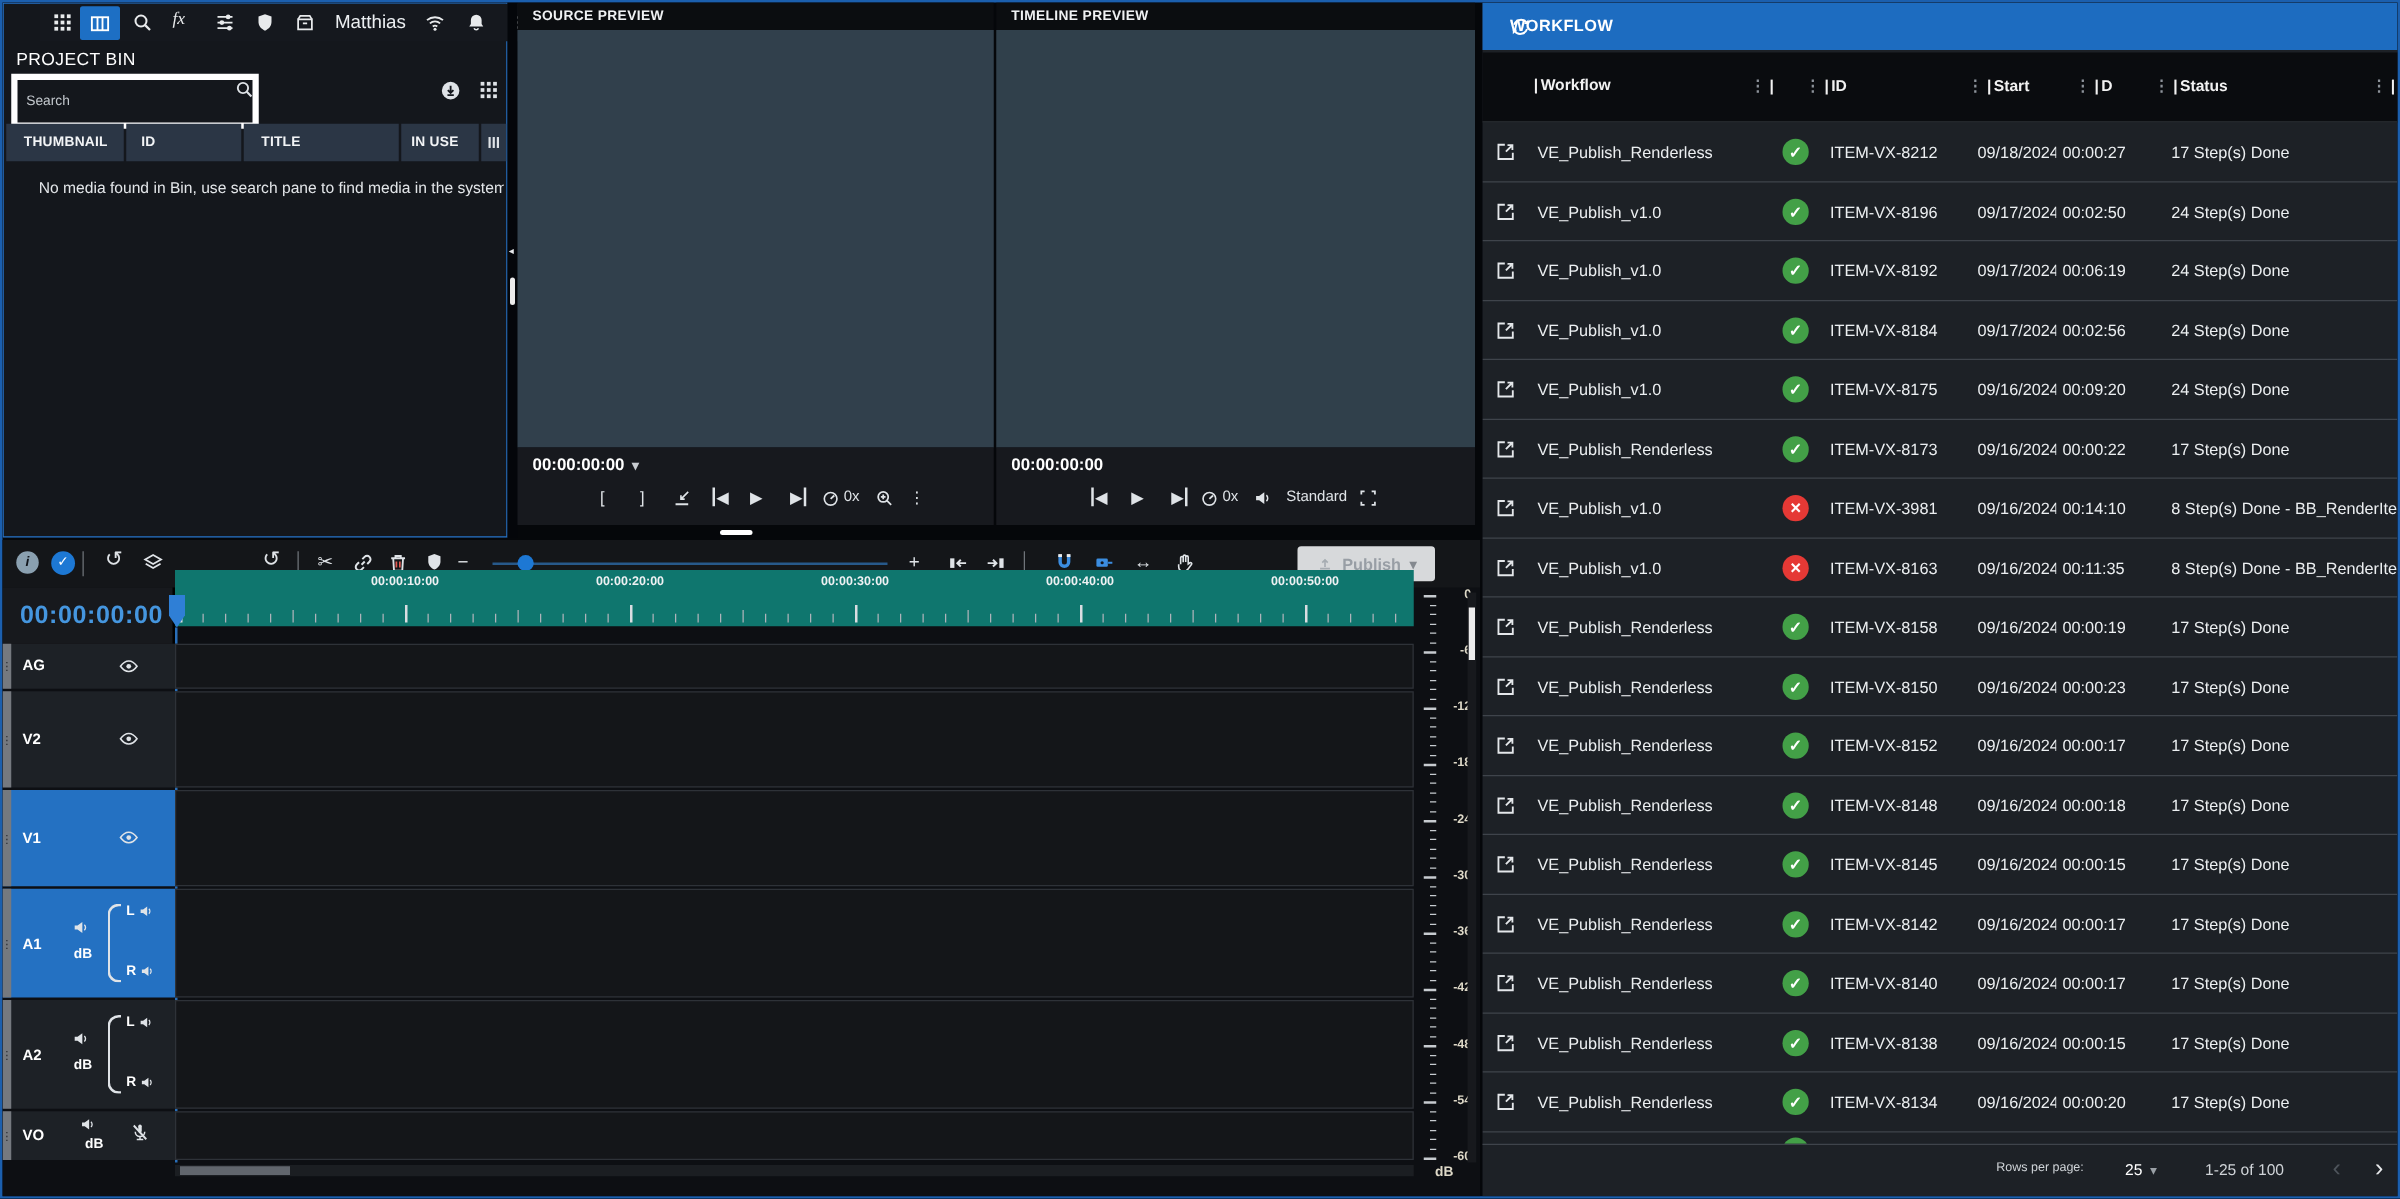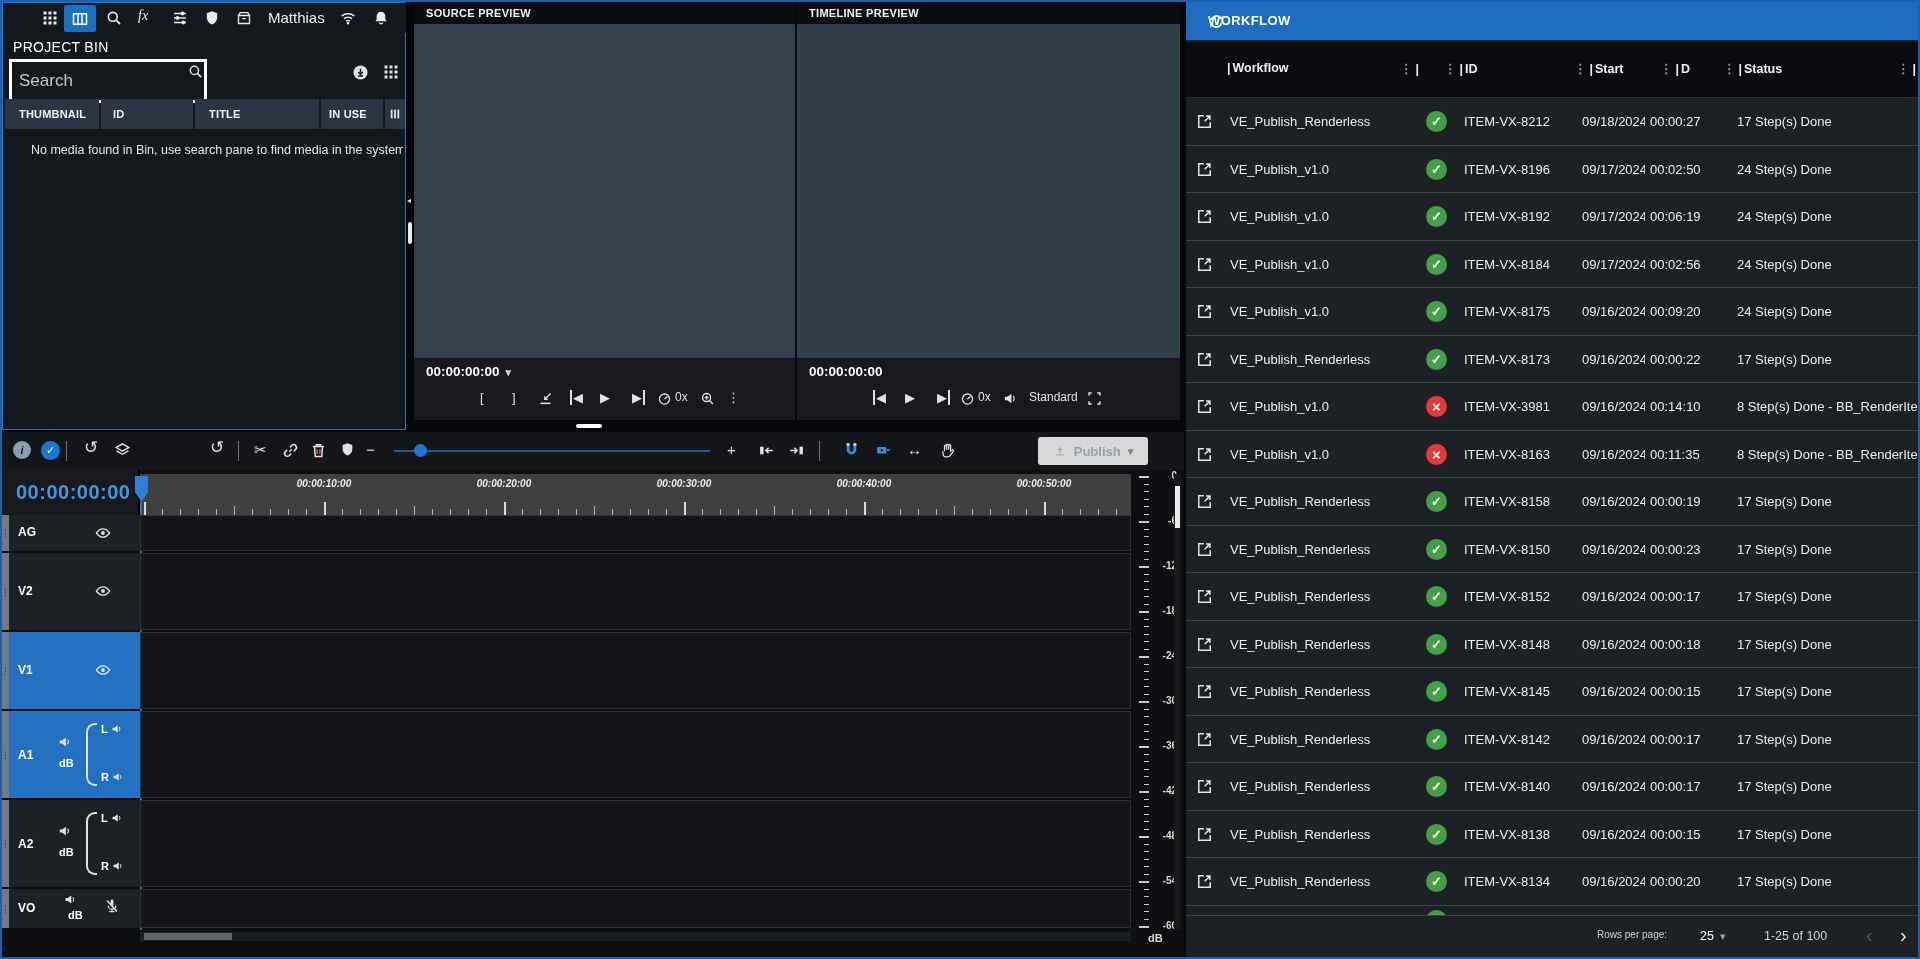--- a/index.html
+++ b/index.html
@@ -30,22 +30,22 @@
   .skipf::before{content:'\25B6';}
   .play::before{content:'\25B6';}
 
   
   #bin{left:0;top:0;width:404px;height:428px;background:#14171c;border:1px solid #2573c8;box-sizing:border-box;}
   #bin-toolbar{left:0;top:0;width:402px;height:30px;background:#15181e;margin-left:29px;}
   .tbi{position:absolute;top:7px;}
   #bin-active-tile{left:32px;top:2px;width:32px;height:27px;background:#1d6fc4;border-radius:2px;display:flex;align-items:center;justify-content:center;}
   #bin-user{left:236px;top:6px;font-size:15px;color:#eceff2;}
   #bin-title{left:10px;top:36px;font-size:14px;font-weight:normal;letter-spacing:.3px;color:#fff;}
-  #bin-search{left:6px;top:56px;width:198px;height:44px;background:transparent;border:3px solid #ffffff;
-      color:#d6dadf;font-size:17px;padding:0 24px 0 7px;box-sizing:border-box;font-family:"Liberation Sans",sans-serif;}
+  #bin-search{left:6px;top:56px;width:198px;height:44px;background:transparent;border:5px solid #ffffff;
+      color:#d6dadf;font-size:11px;padding:0 24px 0 7px;box-sizing:border-box;font-family:"Liberation Sans",sans-serif;}
   #bin-search::placeholder{color:#c3c8cd;}
   #bin-search-mag{left:185px;top:61px;}
   #bin-import{left:349px;top:61px;}
   #bin-grid{left:380px;top:61px;}
   .bin-hcell{position:absolute;top:96px;height:30px;background:#2b3645;box-sizing:border-box;}
   .bin-hcell span{position:absolute;top:9px;font-size:11px;font-weight:bold;color:#f2f4f6;letter-spacing:.2px;white-space:nowrap;}
   #bin-msg{left:28px;top:140px;width:372px;font-size:12.5px;color:#e3e6e9;white-space:nowrap;overflow:hidden;}
 
   
   #splitter{left:404px;top:0;width:8px;height:428px;background:#04060a;}
@@ -76,21 +76,21 @@
   #tool-info{top:9px;width:18px;height:18px;border-radius:50%;background:#8aa0b0;color:#10141a;
      font-size:11px;font-weight:bold;font-style:italic;text-align:center;line-height:18px;}
   #tool-sel{top:9px;width:19px;height:19px;border-radius:50%;background:#1d78d4;color:#fff;font-size:11px;text-align:center;line-height:19px;}
   #zoom-slider{position:absolute;left:392px;top:18px;width:316px;height:2px;background:#27598a;}
   #zoom-dot{position:absolute;left:412px;top:12px;width:13px;height:13px;border-radius:50%;background:#1d78d4;}
   #publish-btn{position:absolute;left:1036px;top:5px;width:110px;height:28px;background:#d7d9db;border-radius:3px;
      display:flex;align-items:center;justify-content:center;gap:7px;color:#989ea5;font-size:13px;font-weight:bold;}
   #publish-btn .g-caret{color:#84898f;font-size:11px;}
   #tc-box{position:absolute;left:0;top:38px;width:138px;height:45px;background:#17191d;border-right:2px solid #000;box-sizing:border-box;}
   #tc-box span{position:absolute;left:14px;top:11px;font-size:20px;font-weight:bold;color:#4596df;letter-spacing:.5px;}
-  #ruler{position:absolute;left:138px;top:42px;width:991px;height:45px;background:#404040;overflow:hidden;font-style:italic;}
+  #ruler{position:absolute;left:138px;top:24px;width:991px;height:45px;background:#0f766e;overflow:hidden;}
   .rtick{position:absolute;bottom:3px;width:1px;height:7px;background:#aeb4ba;}
   .rtick.mid{height:10px;}
   .rtick.major{height:14px;width:2px;background:#d9dde1;}
   .rlabel{position:absolute;top:4px;width:80px;text-align:center;font-size:10px;font-weight:bold;color:#eef1f3;}
   #playhead{position:absolute;left:133px;top:44px;width:13px;height:26px;background:#2f7fd6;
      clip-path:polygon(0 0,100% 0,100% 62%,50% 100%,0 62%);}
   #playline{position:absolute;left:138px;top:70px;width:2px;height:428px;background:rgba(47,127,214,.85);}
   #tracks{position:absolute;left:0;top:83px;width:1182px;height:415px;}
   .thead{position:absolute;left:0;width:138px;background:#1d2126;box-sizing:border-box;}
   .thead.sel{background:#2471c2;}

